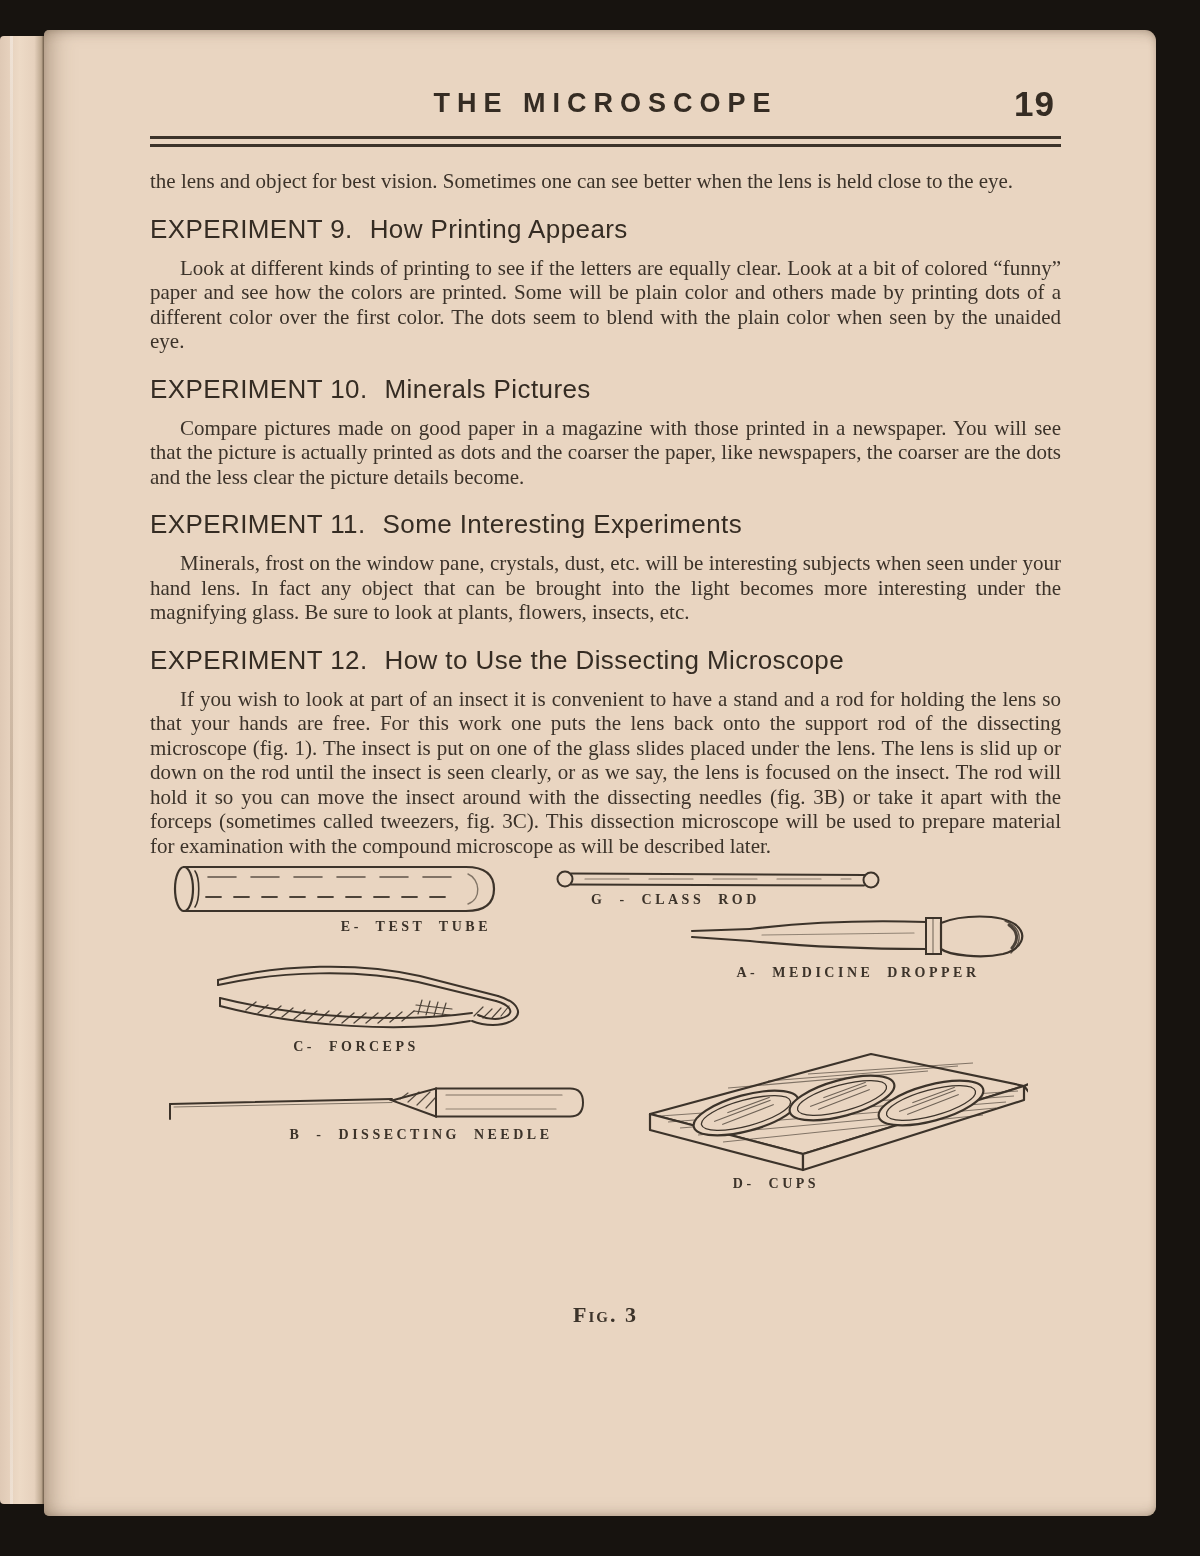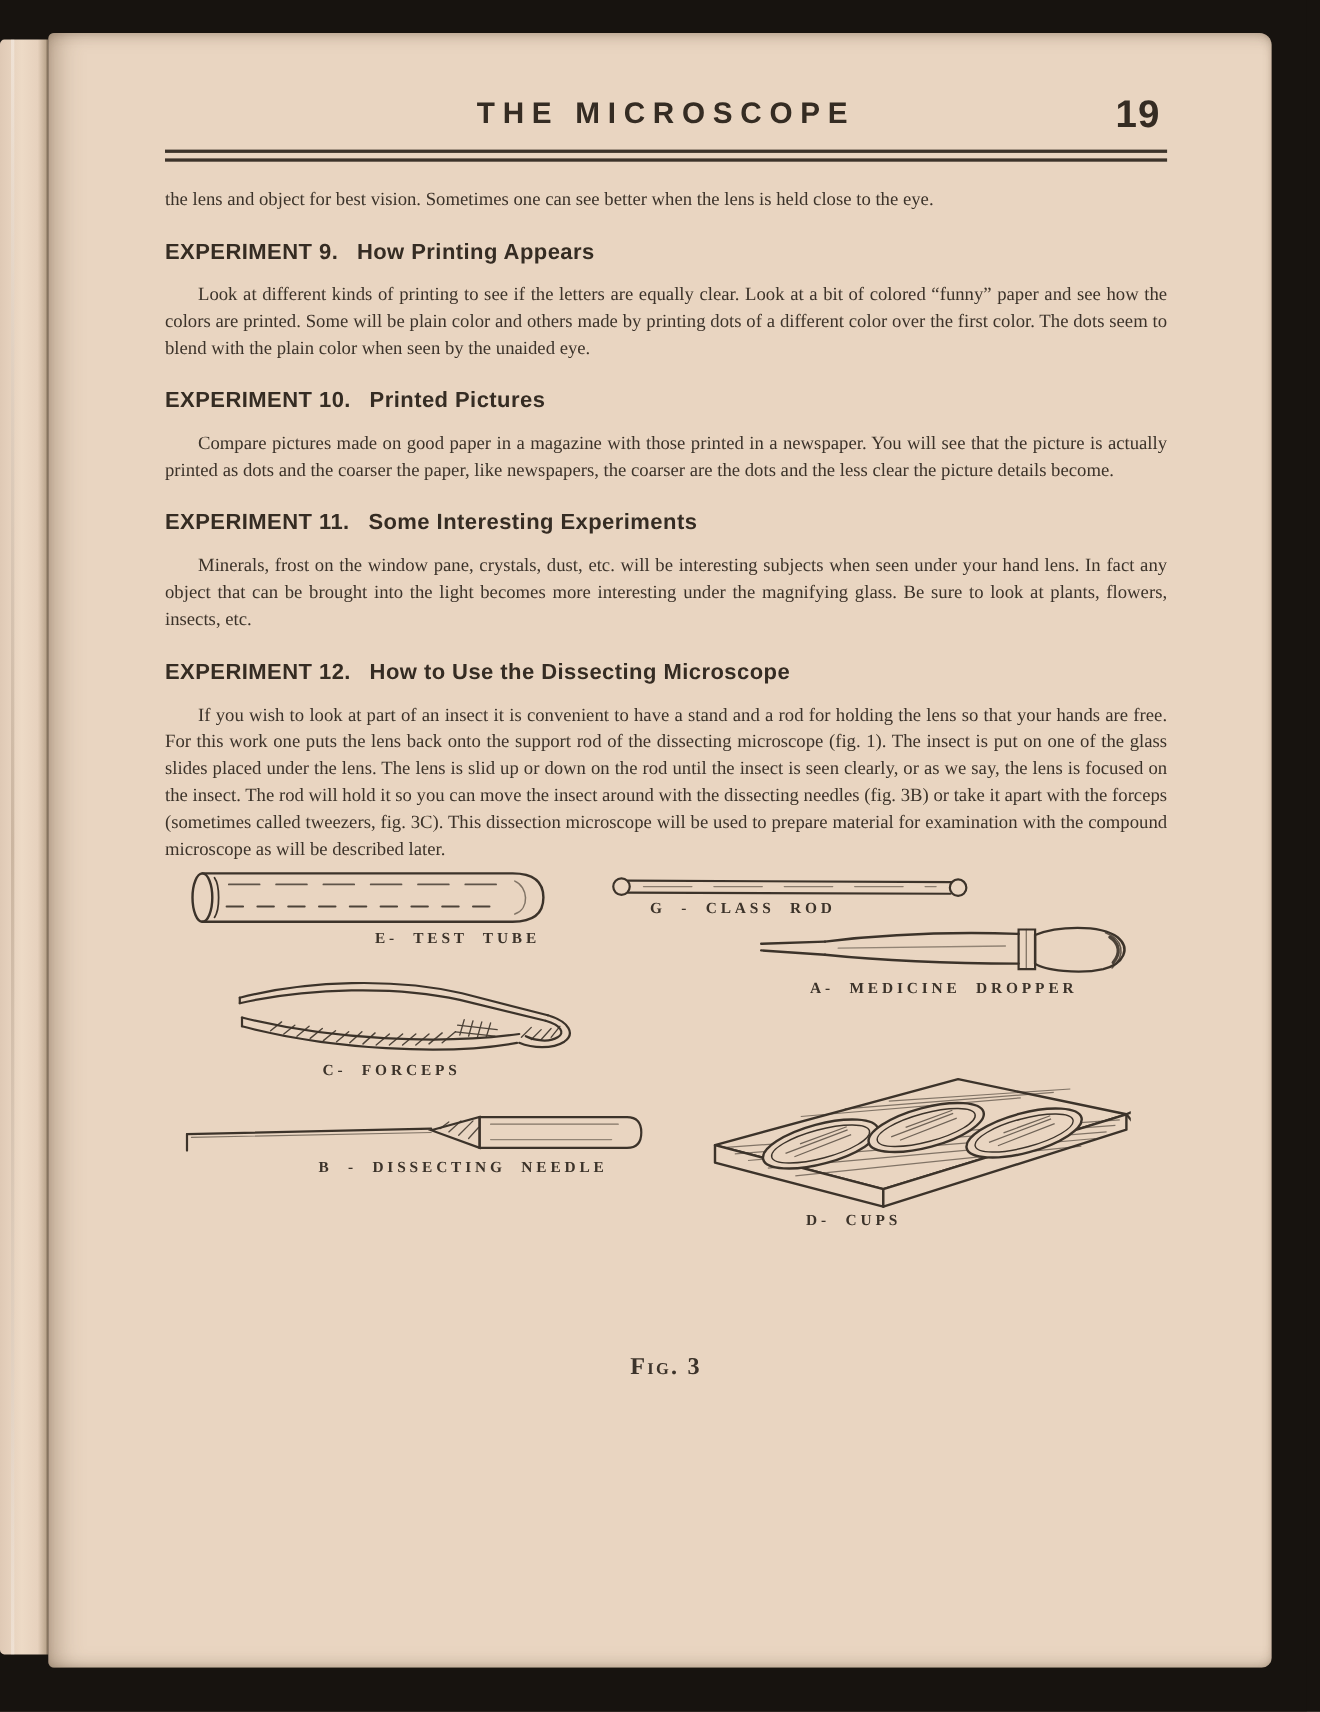--- a/index.html
+++ b/index.html
@@ -25,24 +25,24 @@
                inset 0 8px 14px -10px rgba(60,45,30,.4), inset 0 -8px 14px -10px rgba(60,45,30,.35);
     padding:48px 95px 0 106px;box-sizing:border-box;}
   
   .running-head{position:relative;margin-top:10px;height:34px;}
   .head-title{display:block;text-align:center;font-family:"Liberation Sans","DejaVu Sans",sans-serif;
     font-weight:700;font-size:27px;letter-spacing:7px;color:var(--heading-ink);}
   .head-pagenum{position:absolute;right:6px;top:-4px;font-family:"Liberation Sans","DejaVu Sans",sans-serif;
     font-weight:700;font-size:35px;letter-spacing:1px;color:var(--heading-ink);}
   .double-rule{margin-top:14px;height:5px;border-top:3px solid var(--rule);border-bottom:3px solid var(--rule);}
   
-  .bodytext{font-size:17px;line-height:24.5px;text-align:justify;margin:0;color:var(--ink);}
+  .bodytext{font-size:21px;line-height:24.5px;text-align:justify;margin:0;color:var(--ink);}
   p.cont{margin-top:22px;}
   p.indent{text-indent:30px;}
-  h2.exp{font-family:"Liberation Sans","DejaVu Sans",sans-serif;font-weight:700;font-size:20px;
+  h2.exp{font-family:"Liberation Sans","DejaVu Sans",sans-serif;font-weight:400;font-size:26px;
     line-height:30px;letter-spacing:.4px;color:var(--heading-ink);margin:20px 0 12px 0;}
   h2.exp .exp-title{margin-left:17px;}
   
   .figure{position:relative;height:342px;margin-top:2px;}
   .fig-item{position:absolute;color:var(--ink);}
   .fig-item svg{display:block;}
   .fig-label{font-weight:700;font-size:14px;letter-spacing:3.5px;word-spacing:7px;color:var(--ink);
     text-align:center;margin-top:3px;white-space:nowrap;}
   .item-test-tube{left:18px;top:2px;width:335px;}
   .item-test-tube .fig-label{transform:translateX(-12px);text-align:right;}
@@ -70,21 +70,21 @@
       <span class="head-title">THE MICROSCOPE</span>
       <span class="head-pagenum">19</span>
     </div>
     <div class="double-rule"></div>
 
     <p class="bodytext cont">the lens and object for best vision. Sometimes one can see better when the lens is held close to the eye.</p>
 
     <h2 class="exp"><span class="exp-num">EXPERIMENT 9.</span><span class="exp-title">How Printing Appears</span></h2>
     <p class="bodytext indent">Look at different kinds of printing to see if the letters are equally clear. Look at a bit of colored “funny” paper and see how the colors are printed. Some will be plain color and others made by printing dots of a different color over the first color. The dots seem to blend with the plain color when seen by the unaided eye.</p>
 
-    <h2 class="exp"><span class="exp-num">EXPERIMENT 10.</span><span class="exp-title">Printed Pictures</span></h2>
+    <h2 class="exp"><span class="exp-num">EXPERIMENT 10.</span><span class="exp-title">Minerals Pictures</span></h2>
     <p class="bodytext indent">Compare pictures made on good paper in a magazine with those printed in a newspaper. You will see that the picture is actually printed as dots and the coarser the paper, like newspapers, the coarser are the dots and the less clear the picture details become.</p>
 
     <h2 class="exp"><span class="exp-num">EXPERIMENT 11.</span><span class="exp-title">Some Interesting Experiments</span></h2>
     <p class="bodytext indent">Minerals, frost on the window pane, crystals, dust, etc. will be interesting subjects when seen under your hand lens. In fact any object that can be brought into the light becomes more interesting under the magnifying glass. Be sure to look at plants, flowers, insects, etc.</p>
 
     <h2 class="exp"><span class="exp-num">EXPERIMENT 12.</span><span class="exp-title">How to Use the Dissecting Microscope</span></h2>
     <p class="bodytext indent">If you wish to look at part of an insect it is convenient to have a stand and a rod for holding the lens so that your hands are free. For this work one puts the lens back onto the support rod of the dissecting microscope (fig. 1). The insect is put on one of the glass slides placed under the lens. The lens is slid up or down on the rod until the insect is seen clearly, or as we say, the lens is focused on the insect. The rod will hold it so you can move the insect around with the dissecting needles (fig. 3B) or take it apart with the forceps (sometimes called tweezers, fig. 3C). This dissection microscope will be used to prepare material for examination with the compound microscope as will be described later.</p>
 
     <div class="figure">
 

